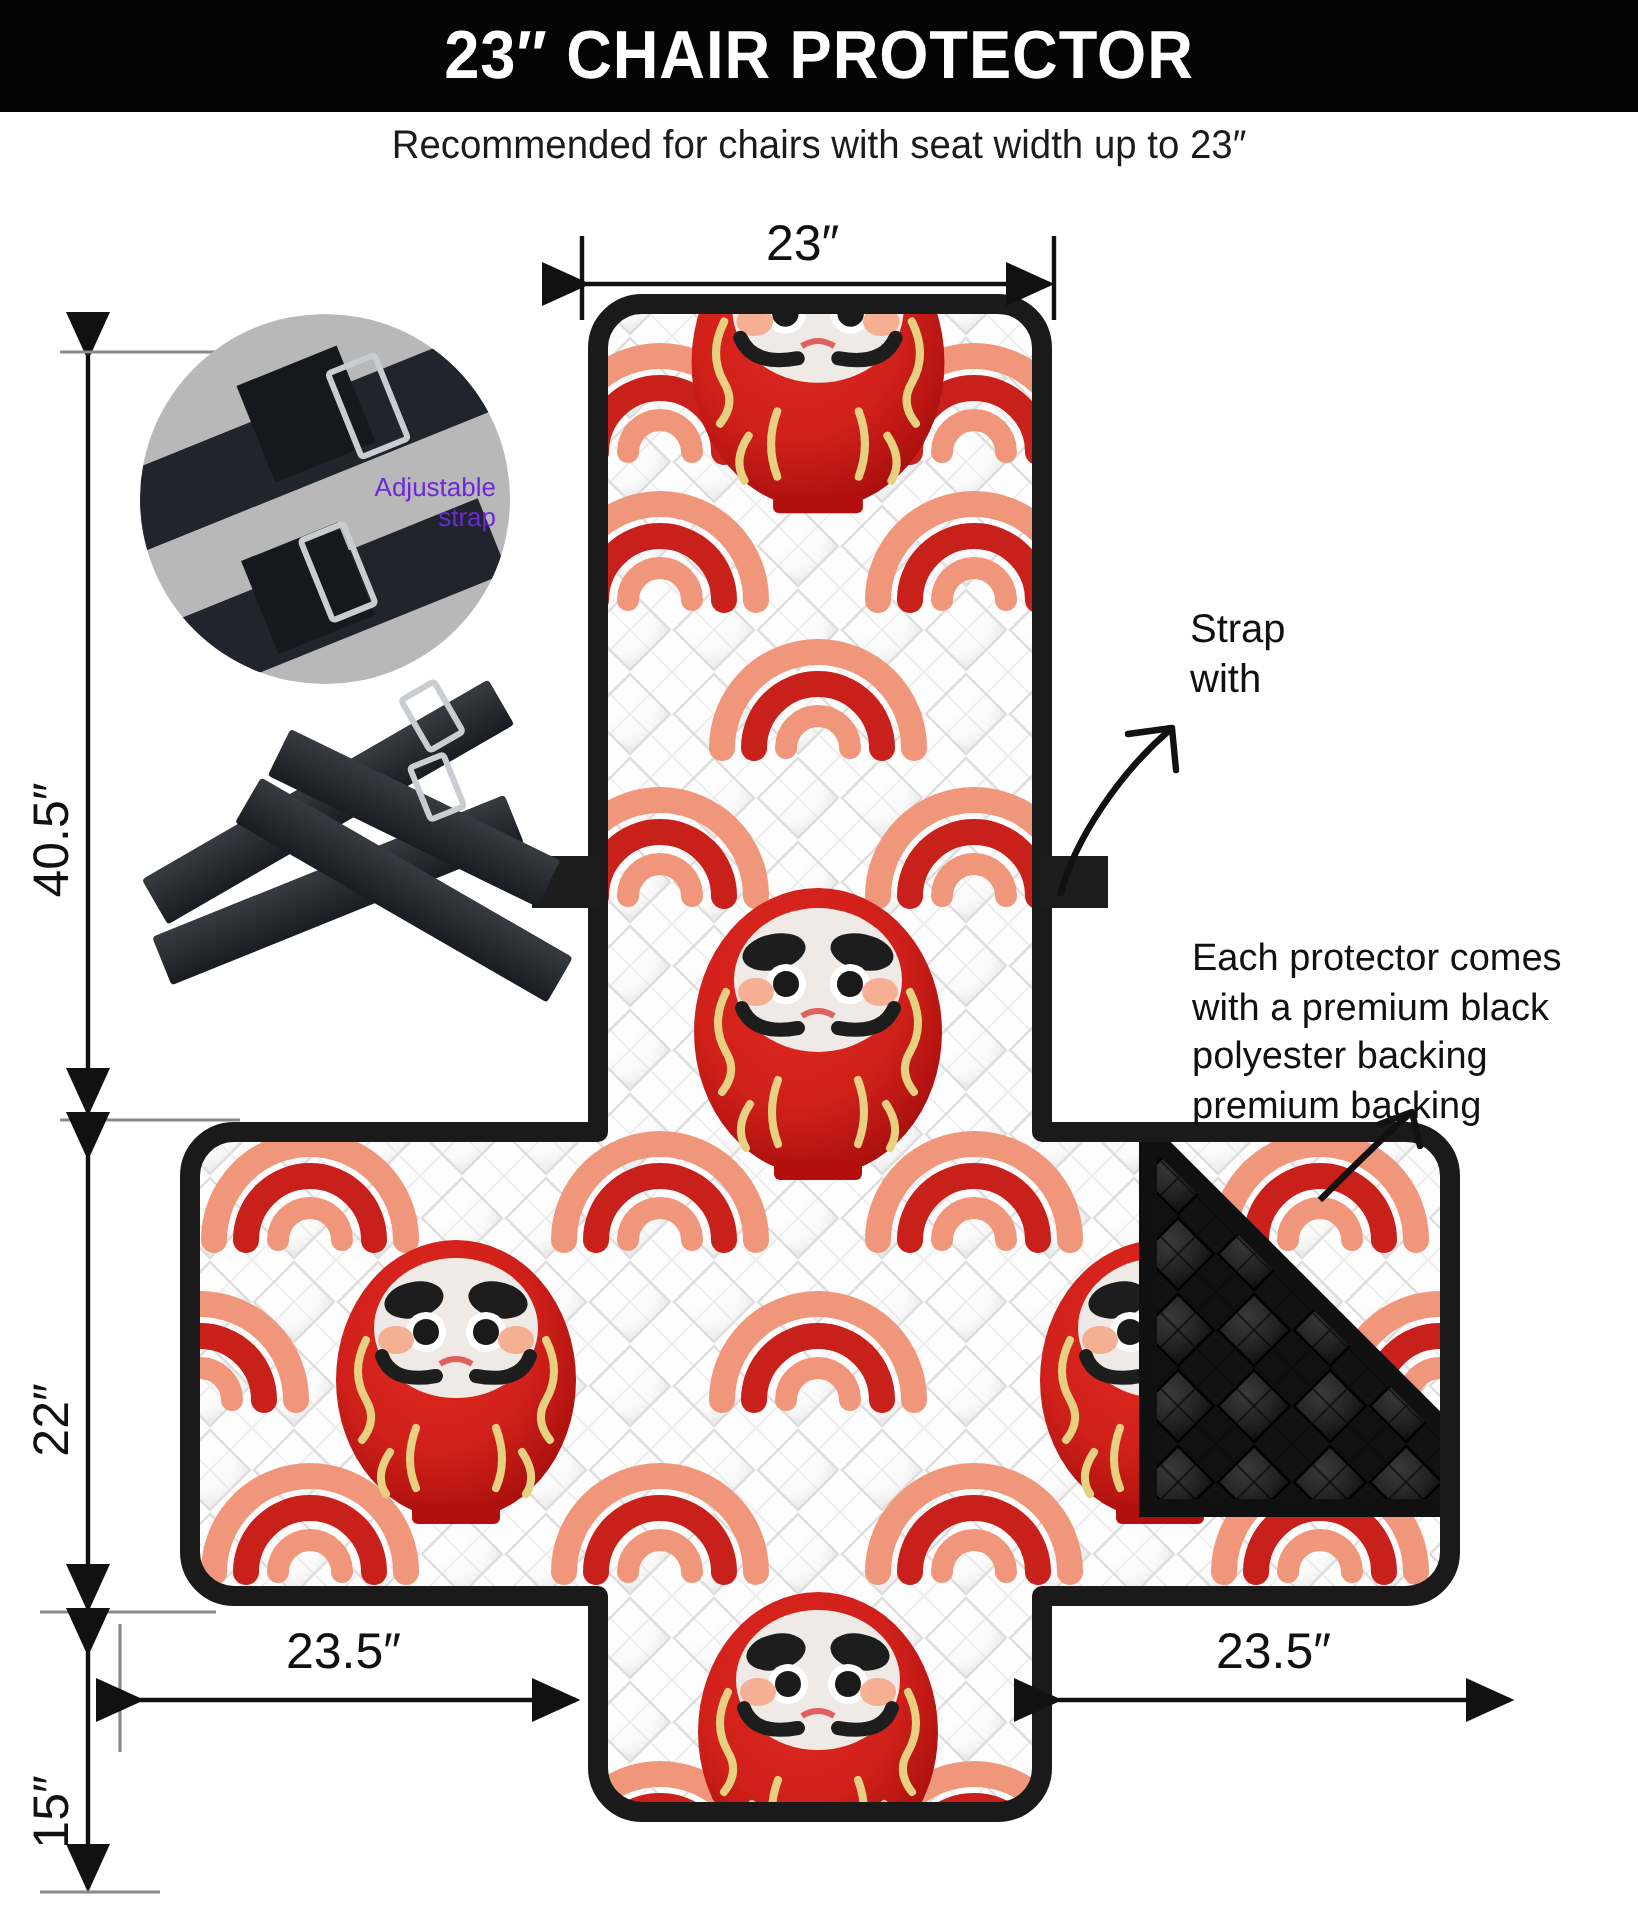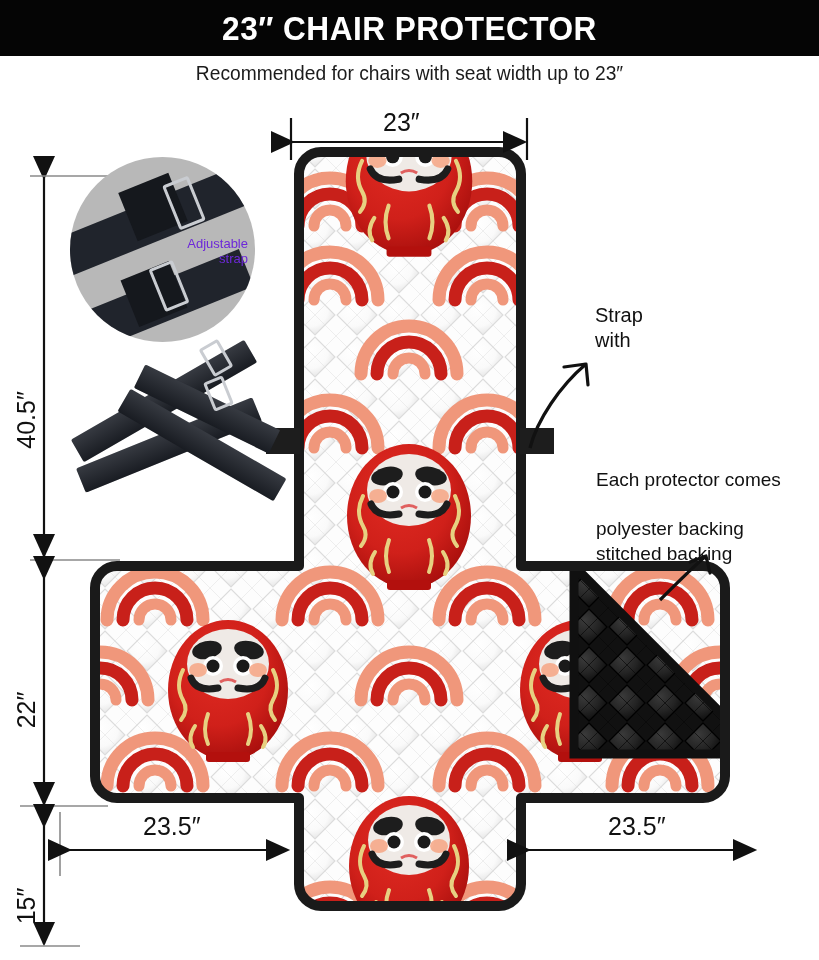--- a/index.html
+++ b/index.html
@@ -456,16 +456,16 @@
 <div class="dim" style="left:143px;top:812px;">23.5″</div>
 <div class="dim" style="left:608px;top:812px;">23.5″</div>
 
 <div class="text-label" style="left:595px;top:303px;width:120px;line-height:1.25;font-size:20px;">
   <span>Strap</span><br>
   <span>with</span>
 </div>
 
 <div class="text-label" style="left:596px;top:448px;width:215px;line-height:1.3;font-size:19px;margin-top:20px;">
   <span>Each protector comes</span><br>
-  <br>
+  <span>with a premium black</span><br>
   <span>polyester backing</span><br>
-  <span>stitched backing</span>
+  <span>premium backing</span>
 </div>
 
 </body></html>

